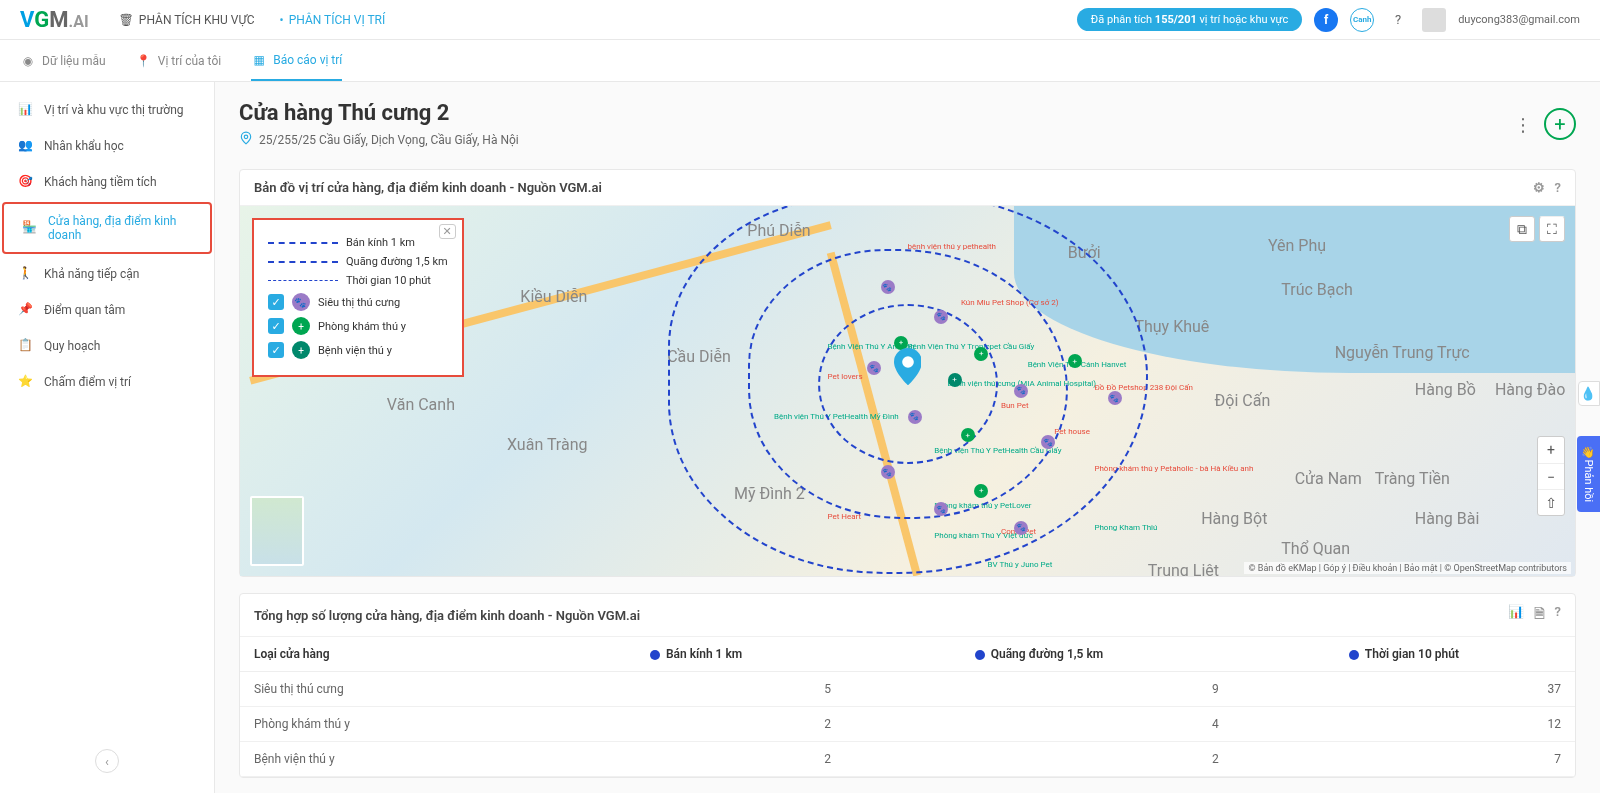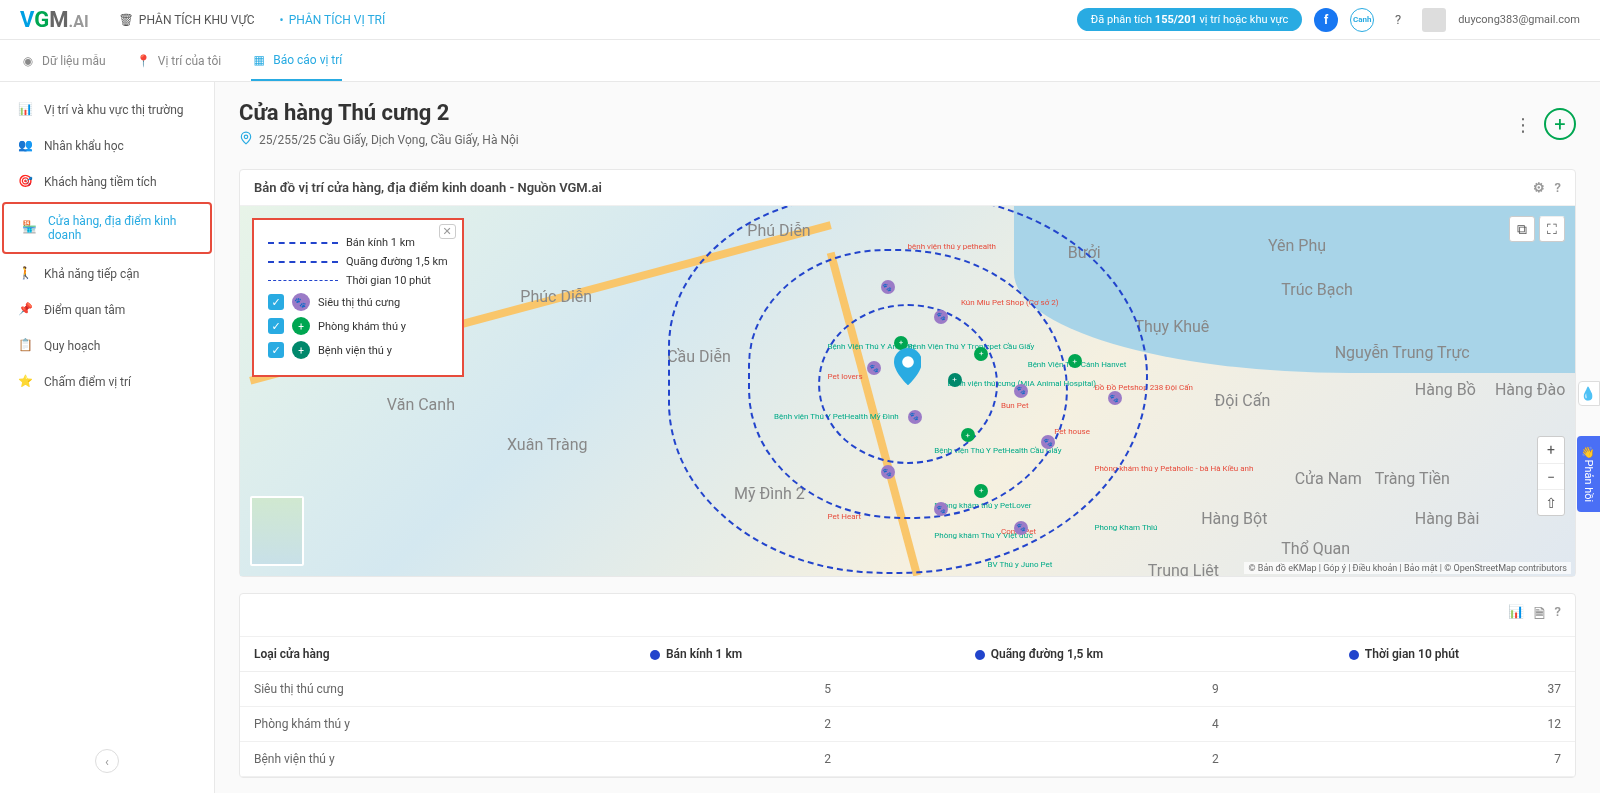--- a/index.html
+++ b/index.html
@@ -188,21 +188,21 @@
           <span>⚙</span>
           <span>?</span>
         </div>
       </div>
       <div class="map-wrap">
         <div class="map-bg">
           <div class="water water1"></div>
           <div class="road road1"></div>
           <div class="road road2"></div>
           <div class="place-label" style="top:4%;left:38%">Phú Diễn</div>
-          <div class="place-label" style="top:22%;left:21%">Phúc Diễn</div>
+          <div class="place-label" style="top:22%;left:21%">Kiều Diễn</div>
           <div class="place-label" style="top:38%;left:32%">Cầu Diễn</div>
           <div class="place-label" style="top:51%;left:11%">Văn Canh</div>
           <div class="place-label" style="top:62%;left:20%">Xuân Tràng</div>
           <div class="place-label" style="top:75%;left:37%">Mỹ Đình 2</div>
           <div class="place-label" style="top:10%;left:62%">Bưởi</div>
           <div class="place-label" style="top:8%;left:77%">Yên Phụ</div>
           <div class="place-label" style="top:20%;left:78%">Trúc Bạch</div>
           <div class="place-label" style="top:30%;left:67%">Thụy Khuê</div>
           <div class="place-label" style="top:37%;left:82%">Nguyễn Trung Trực</div>
           <div class="place-label" style="top:50%;left:73%">Đội Cấn</div>
@@ -304,20 +304,21 @@
           <div class="mc-btn">−</div>
           <div class="mc-btn">⇧</div>
         </div>
         <div class="minimap"></div>
         <div class="attribution">© Bản đồ eKMap | Góp ý | Điều khoản | Bảo mật | © OpenStreetMap contributors</div>
       </div>
     </div>
 
     <div class="card">
       <div class="card-header">
+        <span>Tổng hợp số lượng cửa hàng, địa điểm kinh doanh - Nguồn VGM.ai</span>
         <div class="card-actions">
           <span>📊</span>
           <span>🗎</span>
           <span>?</span>
         </div>
       </div>
       <table class="table">
         <thead>
             <tr>
           <th>Loại cửa hàng</th>

